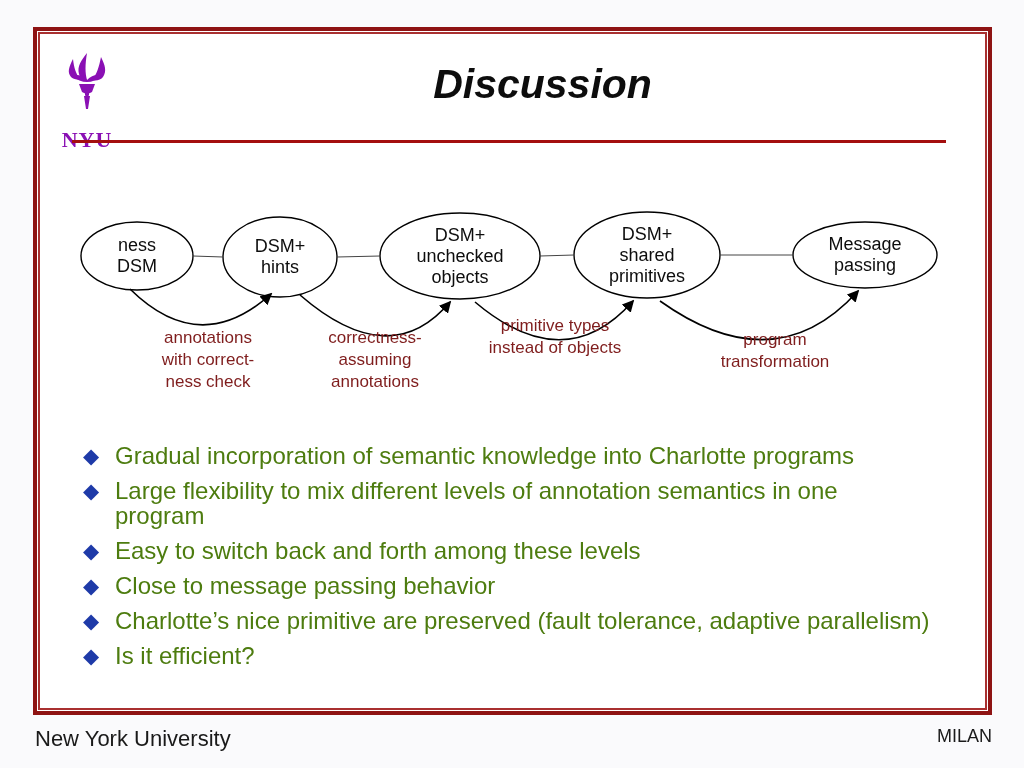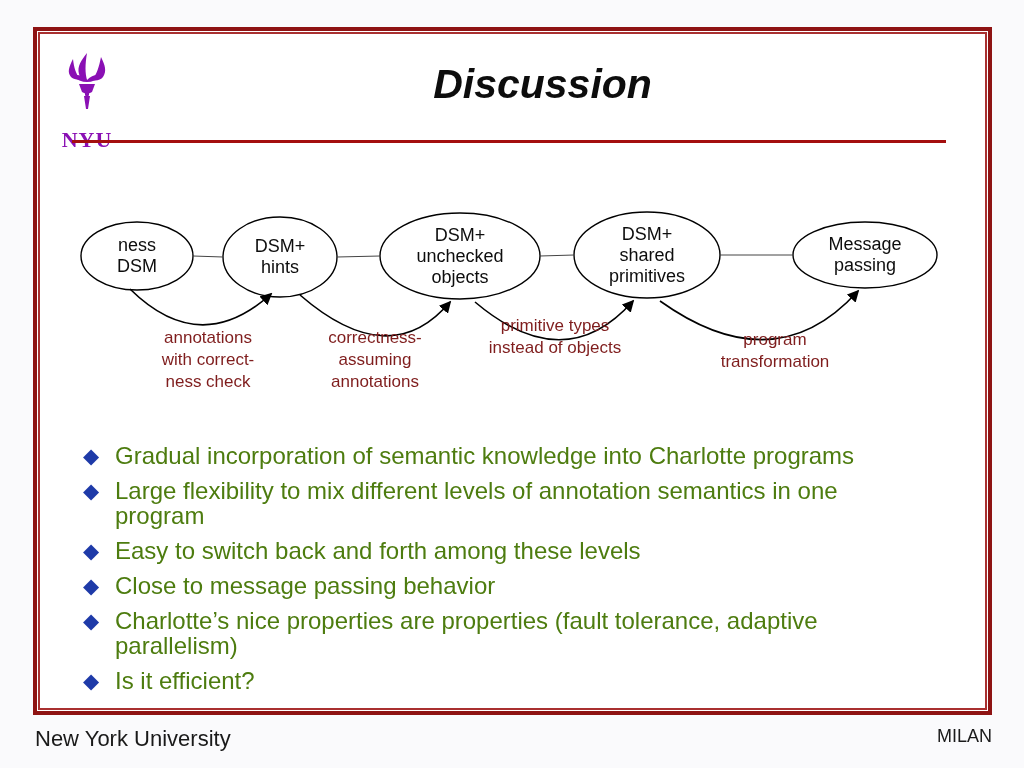--- a/index.html
+++ b/index.html
@@ -146,21 +146,21 @@
     <div class="bullet">
       <span class="glyph">◆</span>
       <span class="btext">Easy to switch back and forth among these levels</span>
     </div>
     <div class="bullet">
       <span class="glyph">◆</span>
       <span class="btext">Close to message passing behavior</span>
     </div>
     <div class="bullet">
       <span class="glyph">◆</span>
-      <span class="btext">Charlotte’s nice properties are properties (fault tolerance, adaptive parallelism)</span>
+      <span class="btext">Charlotte’s nice primitive are preserved (fault tolerance, adaptive parallelism)</span>
     </div>
     <div class="bullet">
       <span class="glyph">◆</span>
       <span class="btext">Is it efficient?</span>
     </div>
   </div>
 </div>
 
 <div class="footer-left">New York University</div>
 <div class="footer-right">MILAN</div>

